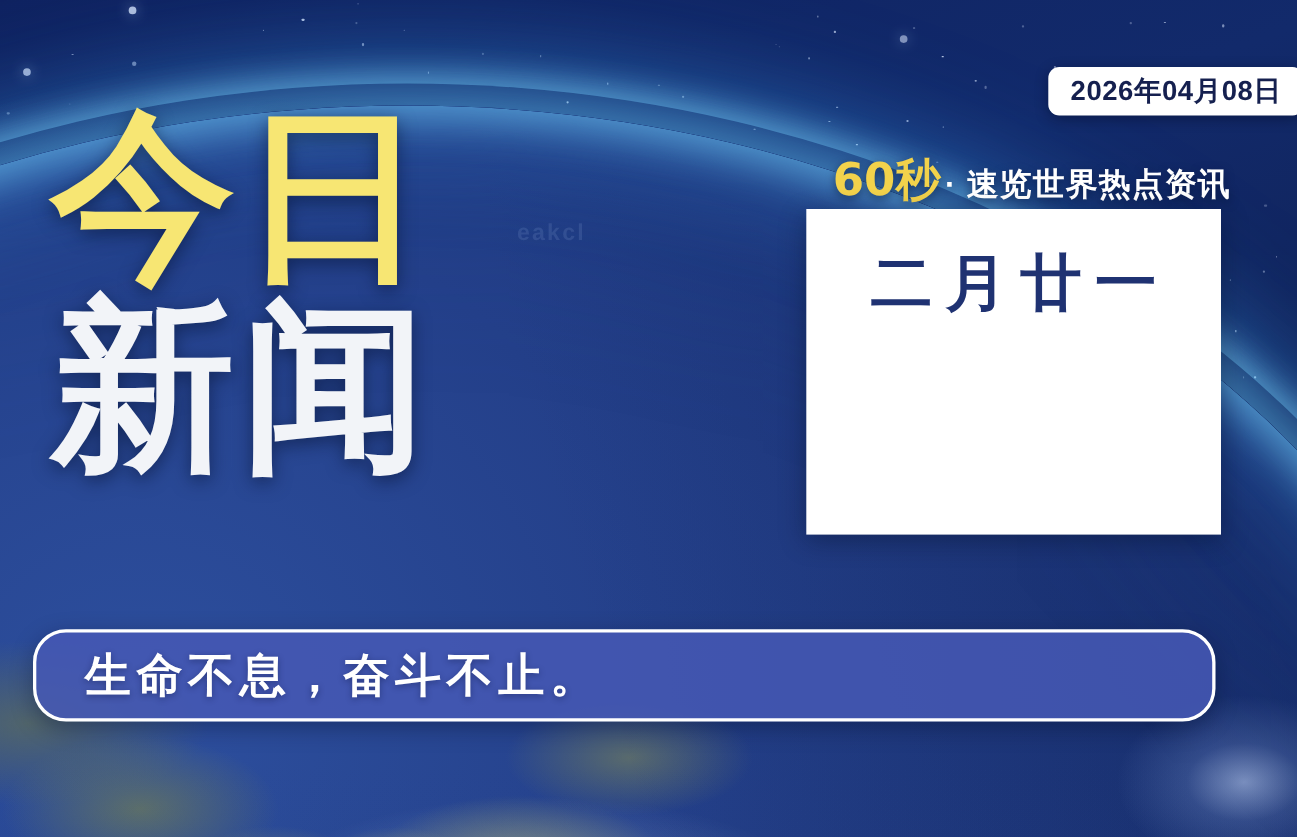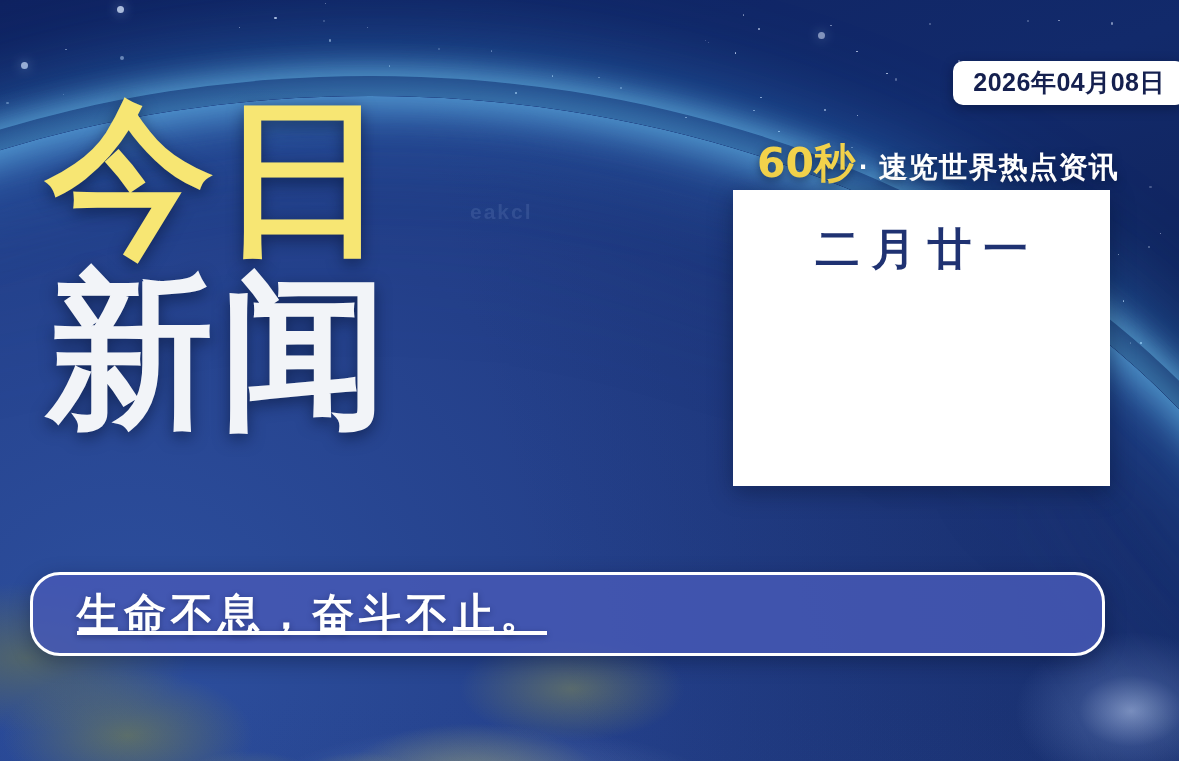--- a/index.html
+++ b/index.html
@@ -184,21 +184,21 @@
     white-space:nowrap;
   }
   .weekday{
     margin-top:26px;
     font-size:56px;font-weight:900;letter-spacing:12px;
     text-indent:12px;
     white-space:nowrap;
   }
   .lunar{
     margin-top:30px;
-    font-size:44px;font-weight:900;letter-spacing:12px;
+    font-size:56px;font-weight:900;letter-spacing:12px;
     text-indent:12px;
     white-space:nowrap;
   }
 
   
   .quote{
     position:absolute;left:30px;top:572px;
     width:1075px;height:84px;
     box-sizing:border-box;
     background:rgba(70,88,180,0.86);
@@ -208,21 +208,20 @@
     box-shadow:0 6px 20px rgba(4,12,38,0.35);
   }
   .quote-text{
     margin-left:44px;
     color:#FFFFFF;
     font-size:42px;
     font-weight:700;
     letter-spacing:5px;
     text-shadow:0 2px 6px rgba(10,20,60,0.40);
     white-space:nowrap;
-    text-decoration:underline;
   }
 </style>
 </head>
 <body>
 
 <div id="poster">
 
   <div class="space"></div>
   <div class="stars" id="starfield">
       <i style="left:1147.6px;top:245.6px;width:2.4px;height:2.4px;opacity:0.40;"></i>

